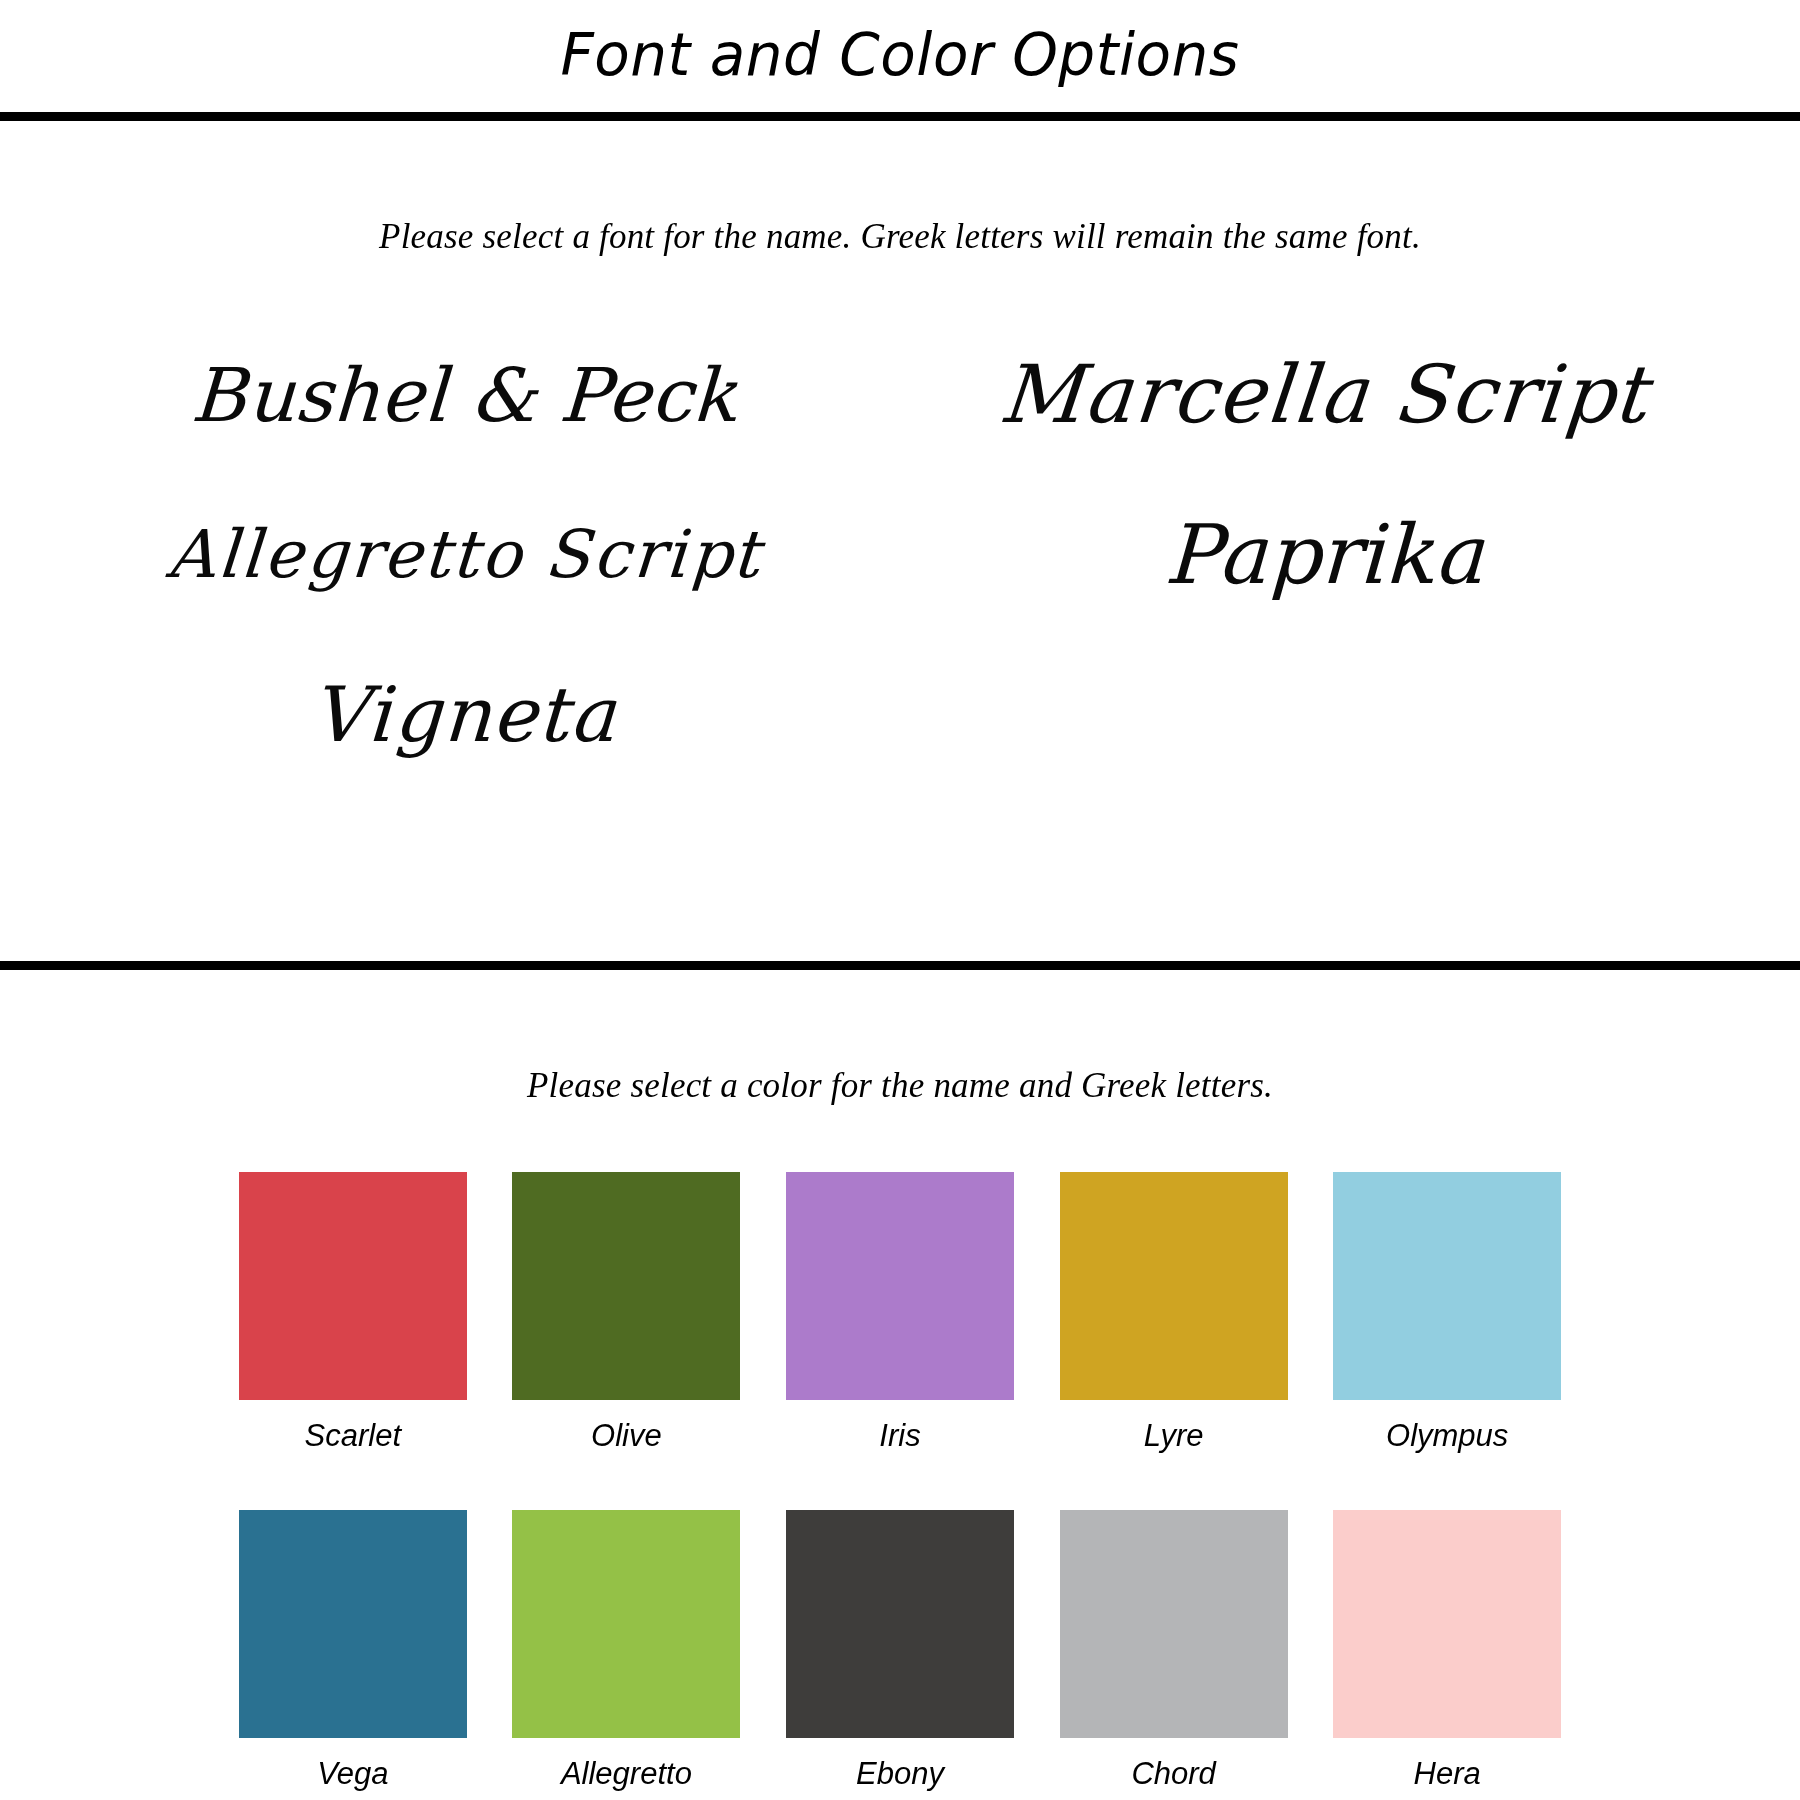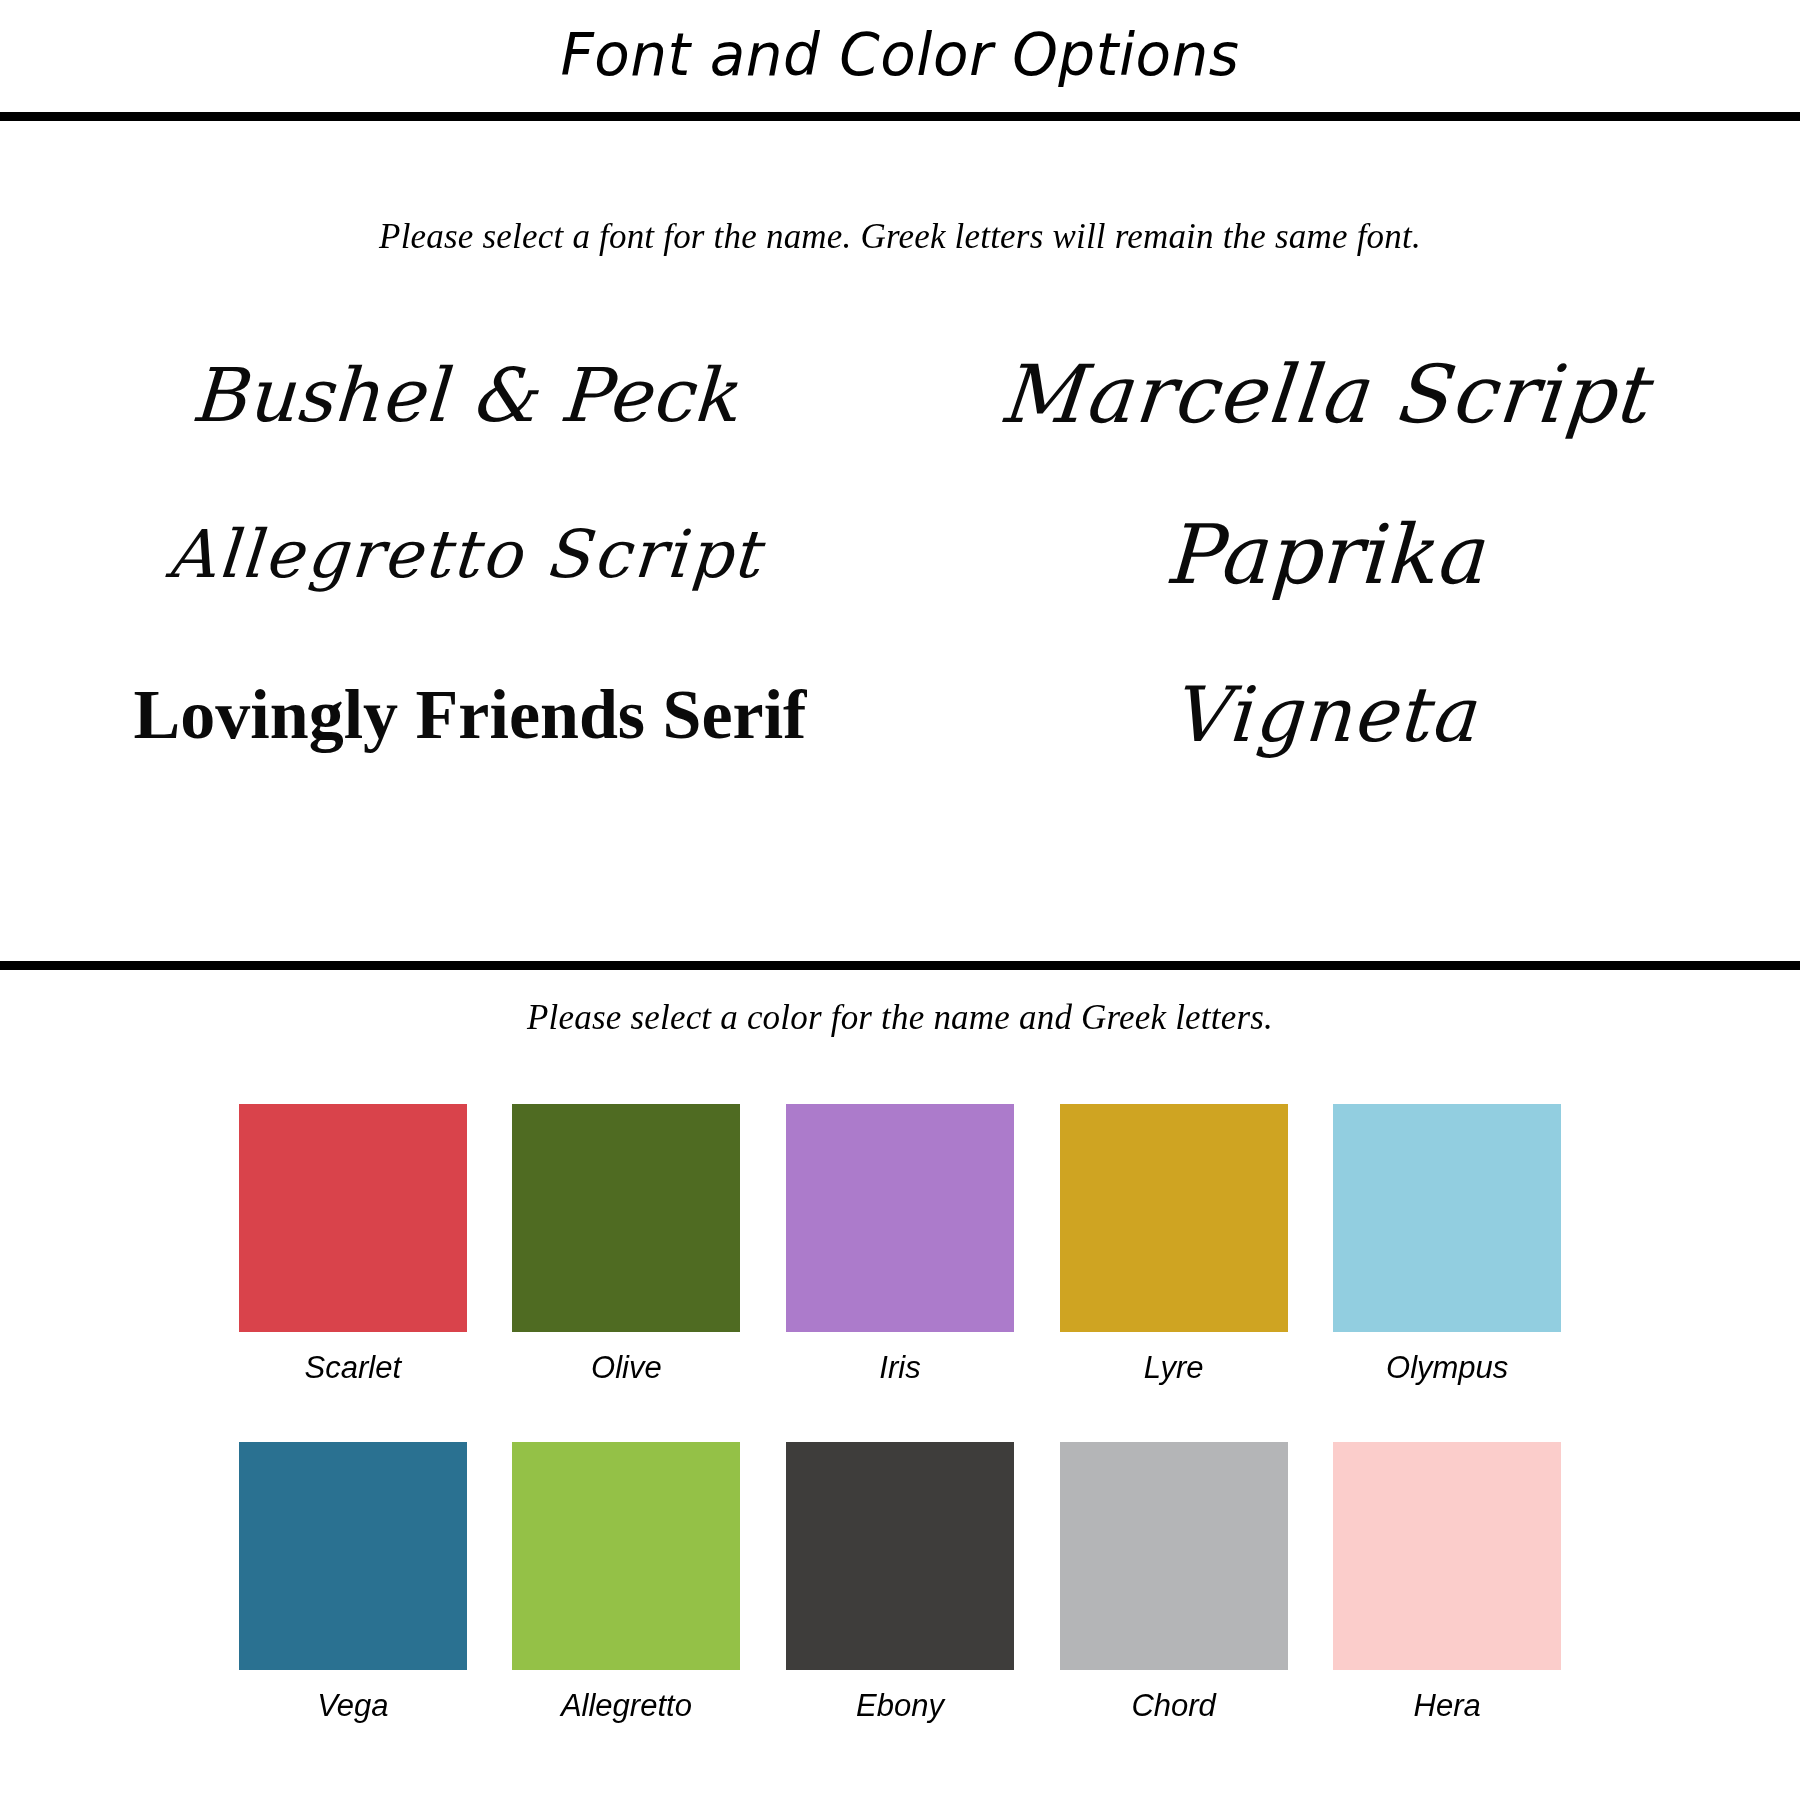--- a/index.html
+++ b/index.html
@@ -107,21 +107,21 @@
   .s-vigneta {
     font-size: 76px;
     font-style: italic;
     font-family: "DejaVu Serif", serif;
     transform: skewX(-6deg);
     letter-spacing: 1px;
   }
 
   
   .color-section {
-    padding-top: 28px;
+    padding-top: 96px;
     box-sizing: border-box;
   }
   .swatch-grid {
     margin: 66px auto 0 auto;
     width: 1330px;
     display: grid;
     grid-template-columns: repeat(5, 1fr);
     row-gap: 56px;
     column-gap: 38px;
     justify-items: center;
@@ -154,21 +154,20 @@
   <div class="rule"></div>
 
   <div class="font-section">
     <div class="instruction">Please select a font for the name.  Greek letters will remain the same font.</div>
 
     <div class="font-grid">
       <div class="font-sample s-bushel">Bushel &amp; Peck</div>
       <div class="font-sample s-marcella">Marcella Script</div>
       <div class="font-sample s-allegretto">Allegretto Script</div>
       <div class="font-sample s-paprika">Paprika</div>
-      <div class="font-sample s-lovingly">Lovingly Friends Serif</div>
       <div class="font-sample s-vigneta">Vigneta</div>
     </div>
   </div>
 
   <div class="rule"></div>
 
   <div class="color-section">
     <div class="instruction">Please select a color for the name and Greek letters.</div>
 
     <div class="swatch-grid">

